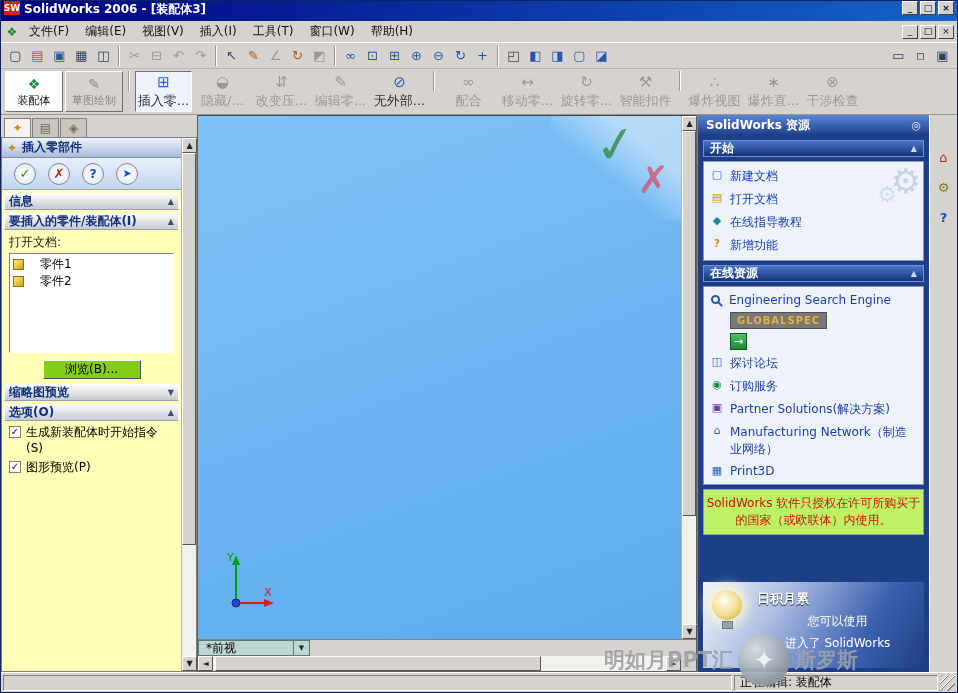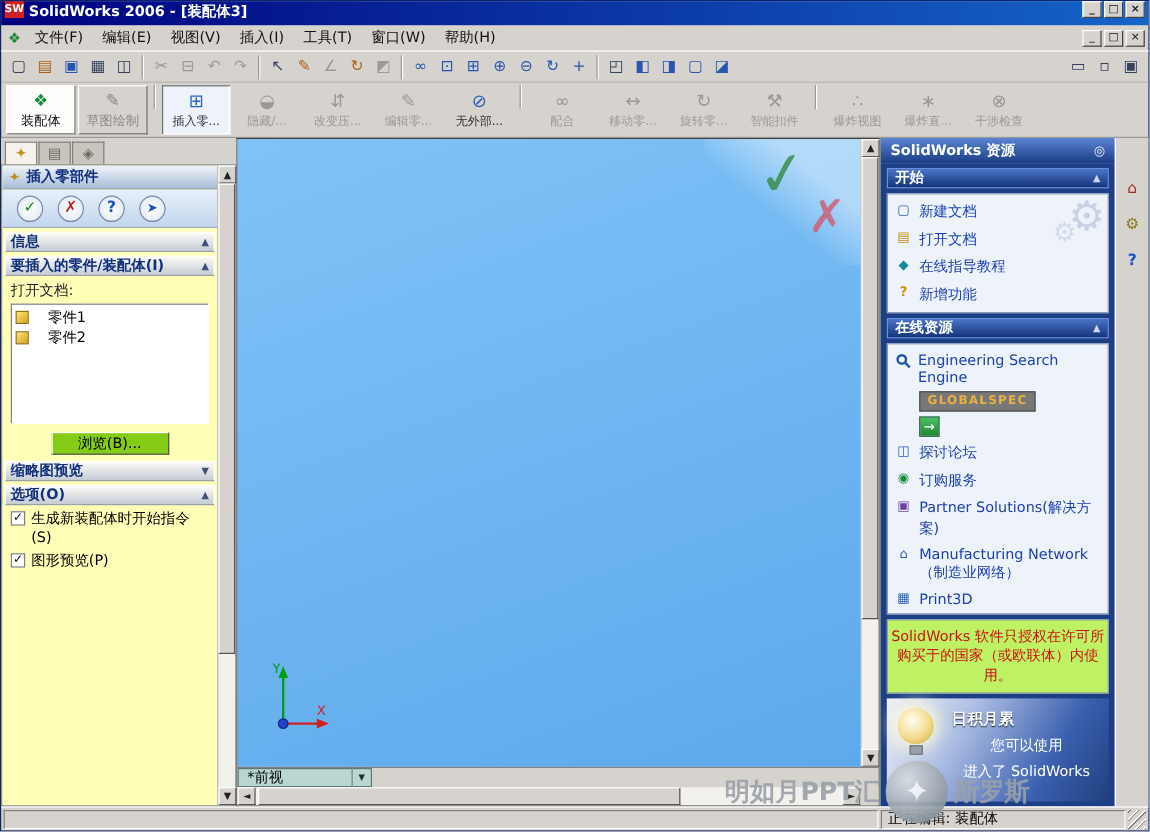--- a/index.html
+++ b/index.html
@@ -30,21 +30,21 @@
   .flexspacer { flex:1; }
 
   
   .toolbar2 { height:46px; display:flex; align-items:stretch; gap:2px; padding:2px 4px; border-bottom:1px solid #9a9a94; flex:0 0 auto; }
   .ttab { width:58px; display:flex; flex-direction:column; align-items:center; justify-content:center; gap:1px; border:1px solid; border-color:#fff #707070 #707070 #fff; font-size:11px; }
   .ttab .bicon { font-size:14px; }
   .ttab.active { background:#fdfdfb; color:#111; }
   .ttab.inactive { background:#d6d3ce; color:#8a8a84; }
   .bigbtn { width:57px; display:flex; flex-direction:column; align-items:center; justify-content:center; gap:1px; }
   .bigbtn .bicon { font-size:15px; color:#2a62b8; }
-  .bigbtn .blabel { font-size:10px; color:#303030; white-space:nowrap; }
+  .bigbtn .blabel { font-size:13px; color:#303030; white-space:nowrap; }
   .bigbtn.active { background:#eef2fa; border:1px solid; border-color:#707070 #fff #fff #707070; }
   .bigbtn.dim .bicon { color:#9a9a94; }
   .bigbtn.dim .blabel { color:#9a9a94; }
   .bigbtn:nth-of-type(even) .bicon { color:#b07820; }
   .bigbtn.dim:nth-of-type(even) .bicon { color:#9a9a94; }
 
   
   .main { flex:1; display:flex; min-height:0; }
 
   
@@ -87,21 +87,21 @@
   .graphics { flex:1; position:relative; background:linear-gradient(160deg,#7fc3f7,#5ea9ec); min-width:0; }
   .confirm-corner { position:absolute; top:0; right:0; width:130px; height:105px; background:linear-gradient(to bottom left, rgba(255,255,255,.45) 0 28%, rgba(255,255,255,0) 58%); }
   .big-check { position:absolute; top:0; right:44px; font-size:50px; color:rgba(52,138,70,.82); transform:rotate(-8deg); }
   .big-cross { position:absolute; top:42px; right:12px; font-size:38px; color:rgba(208,92,112,.82); }
   .triad { position:absolute; left:22px; bottom:26px; }
   .config-row { height:17px; flex:0 0 auto; display:flex; background:#d6d3ce; border-top:1px solid #808080; }
   .cfg-tab { width:96px; background:#b9d6d2; border:1px solid #607878; display:flex; align-items:center; padding:0 7px; }
   .cfg-dd { width:16px; background:#b9d6d2; border:1px solid #607878; border-left:none; display:flex; align-items:center; justify-content:center; font-size:7px; color:#203030; }
 
   
-  .taskpane { width:196px; flex:0 0 auto; display:flex; flex-direction:column; border-left:1px solid #808080; }
+  .taskpane { width:232px; flex:0 0 auto; display:flex; flex-direction:column; border-left:1px solid #808080; }
   .tp-header { height:21px; flex:0 0 auto; background:linear-gradient(#5b84d4,#1b3d85); color:#fff; font-weight:bold; display:flex; align-items:center; padding:0 8px; }
   .tp-pin { margin-left:auto; color:#e8eef8; font-size:11px; }
   .tp-body { flex:1; background:#1d3f86; padding:4px 5px; display:flex; flex-direction:column; gap:4px; overflow:hidden; }
   .tp-sec-h { height:17px; flex:0 0 auto; background:linear-gradient(#4a74c8,#16347a); color:#fff; font-weight:bold; display:flex; align-items:center; padding:0 6px; border:1px solid #6a90d8; }
   .tp-sec-h .tog { margin-left:auto; font-size:8px; color:#cdd8f0; }
   .tp-card { background:#eef3fb; border:1px solid #8898b8; padding:3px 6px; position:relative; overflow:hidden; }
   .gear-deco { position:absolute; right:2px; top:2px; color:#c9d2e4; font-size:34px; line-height:1; }
   .gear-deco2 { position:absolute; right:26px; top:22px; color:#d4dcea; font-size:22px; line-height:1; }
   .tp-link { display:flex; align-items:flex-start; gap:6px; padding:3px 0; color:#1a3fae; position:relative; }
   .li-ico { width:14px; flex:0 0 auto; text-align:center; font-size:11px; }

